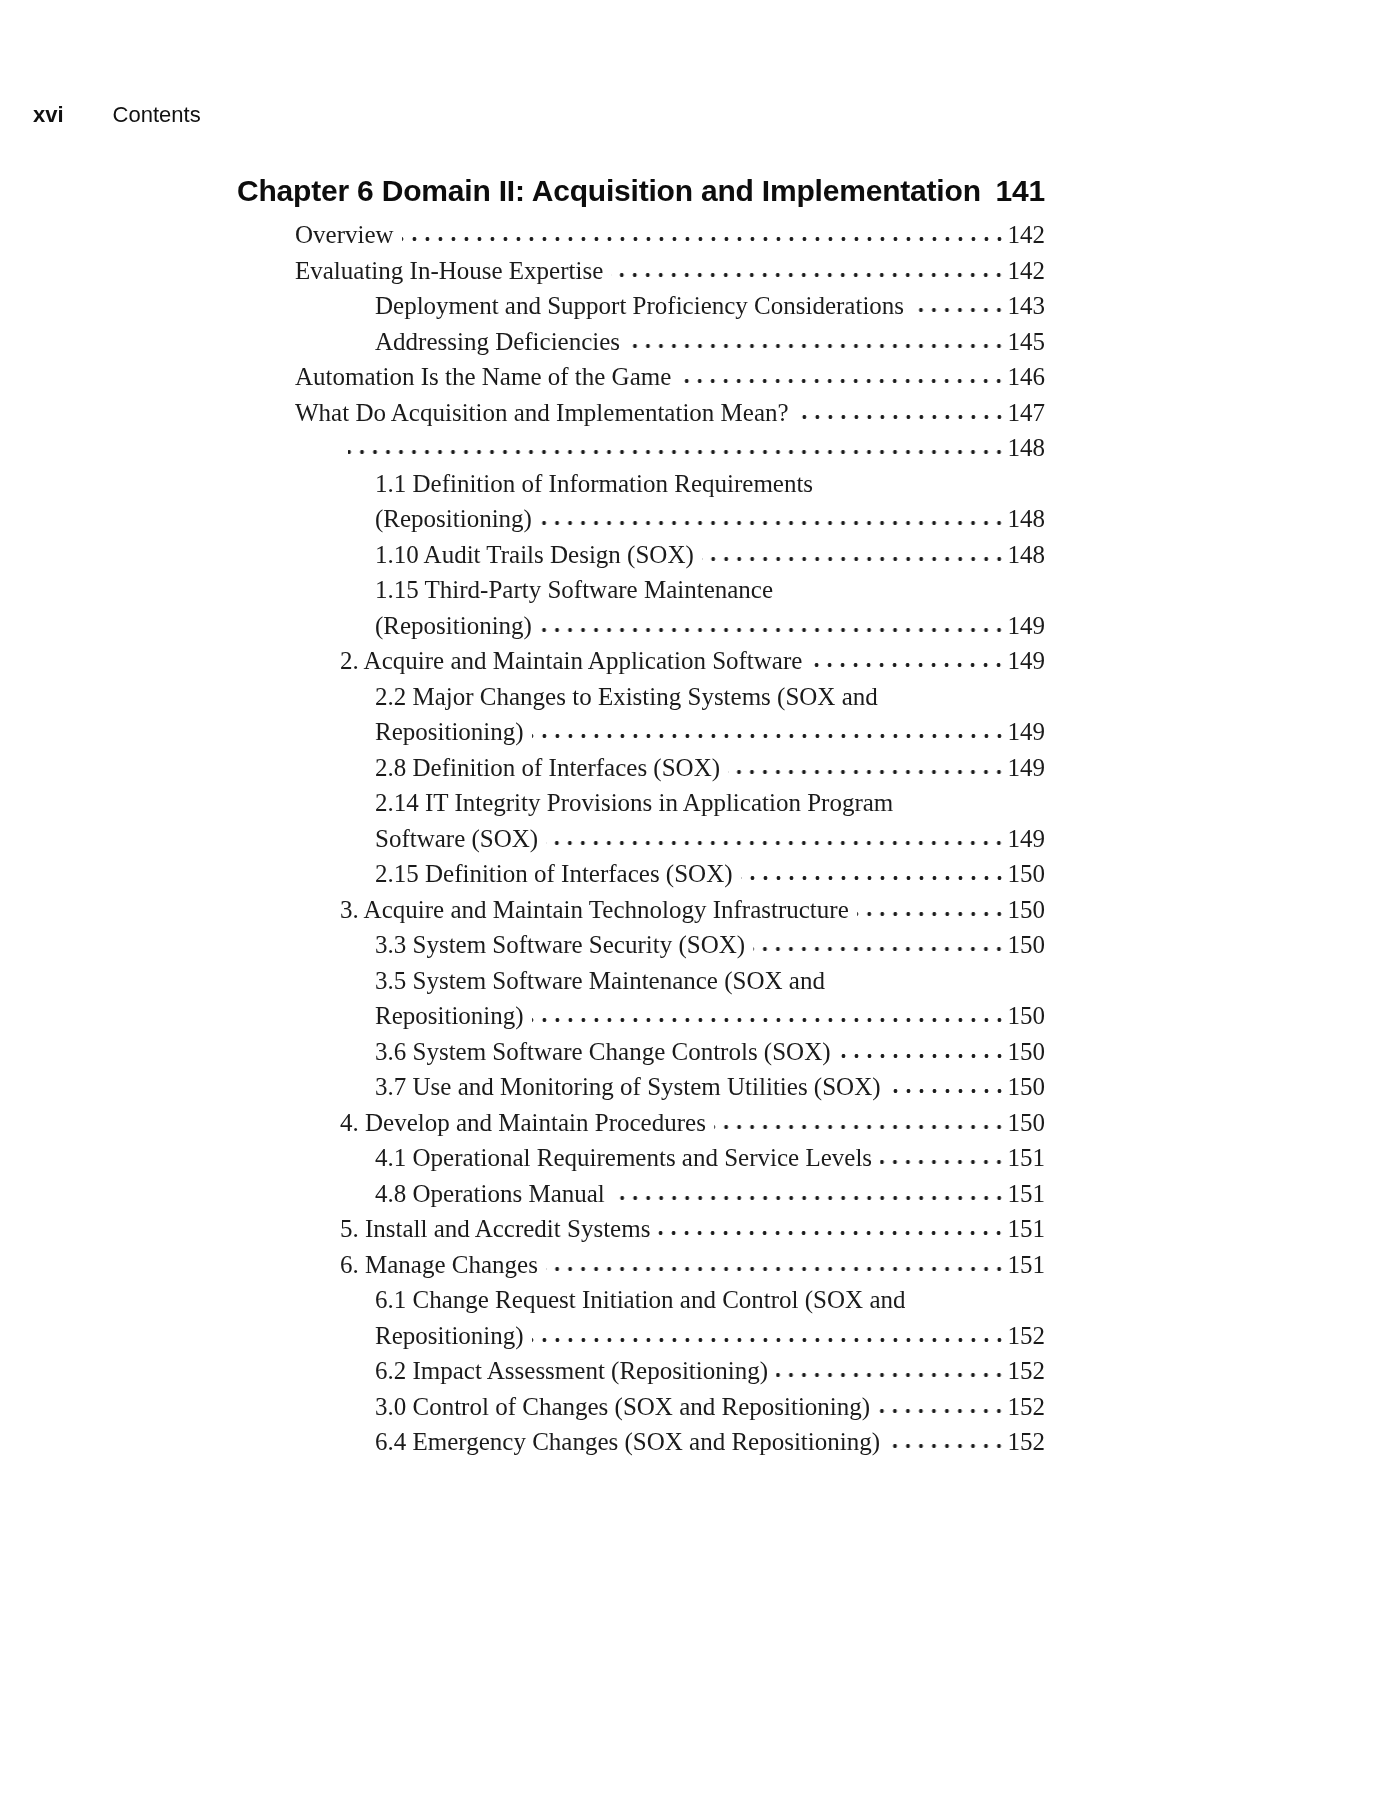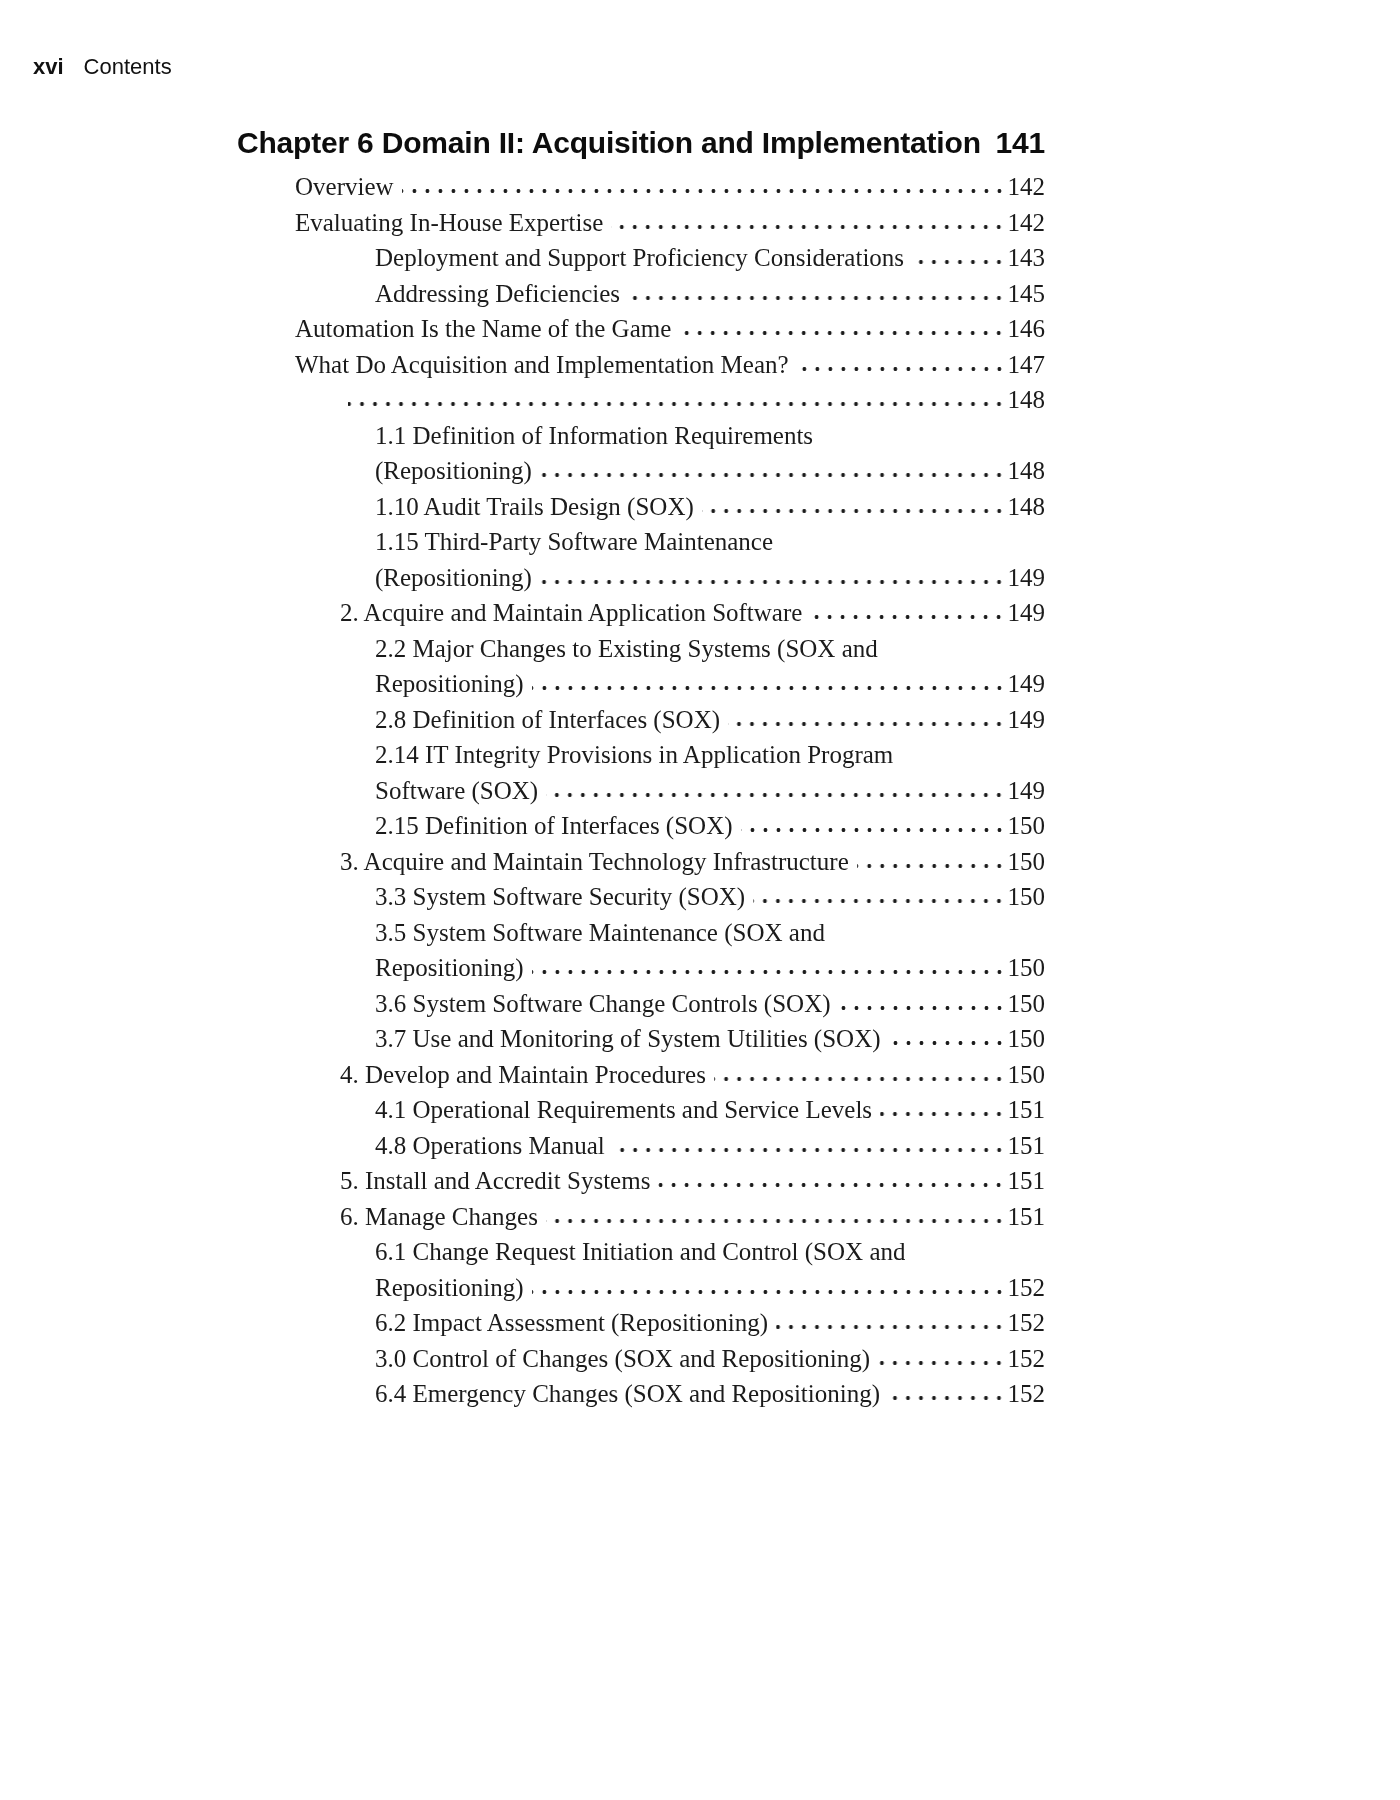--- a/index.html
+++ b/index.html
@@ -16,47 +16,47 @@
     position: absolute;
     inset: 0;
     background: #ffffff;
   }
   .running-header {
     position: absolute;
     top: 54px;
     left: 33px;
     display: flex;
     align-items: baseline;
-    gap: 20px;
+    gap: 49px;
     font-family: "Liberation Sans", sans-serif;
     font-size: 22px;
     color: #111111;
   }
   .folio { font-weight: 700; }
-  .running-title { font-weight: 400; }
+  .running-title { font-weight: 400; margin-top: 48px; }
 
   .toc {
     position: absolute;
     left: 237px;
     top: 126px;
     width: 808px;
   }
   .chapter-heading {
     display: flex;
     justify-content: space-between;
     align-items: baseline;
     gap: 14px;
     font-family: "Liberation Sans", sans-serif;
     font-weight: 700;
     font-size: 30px;
     letter-spacing: -0.2px;
     color: #0d0d0d;
     margin-bottom: 9px;
   }
-  .chapter-heading .chapter-page { flex: 0 0 auto; }
+  .chapter-heading .chapter-page { flex: 0 0 auto; margin-top: 48px; }
 
   .toc-list {
     font-size: 25px;
     color: #1b1b1b;
   }
   .toc-row {
     display: flex;
     align-items: baseline;
     line-height: 35.5px;
   }

